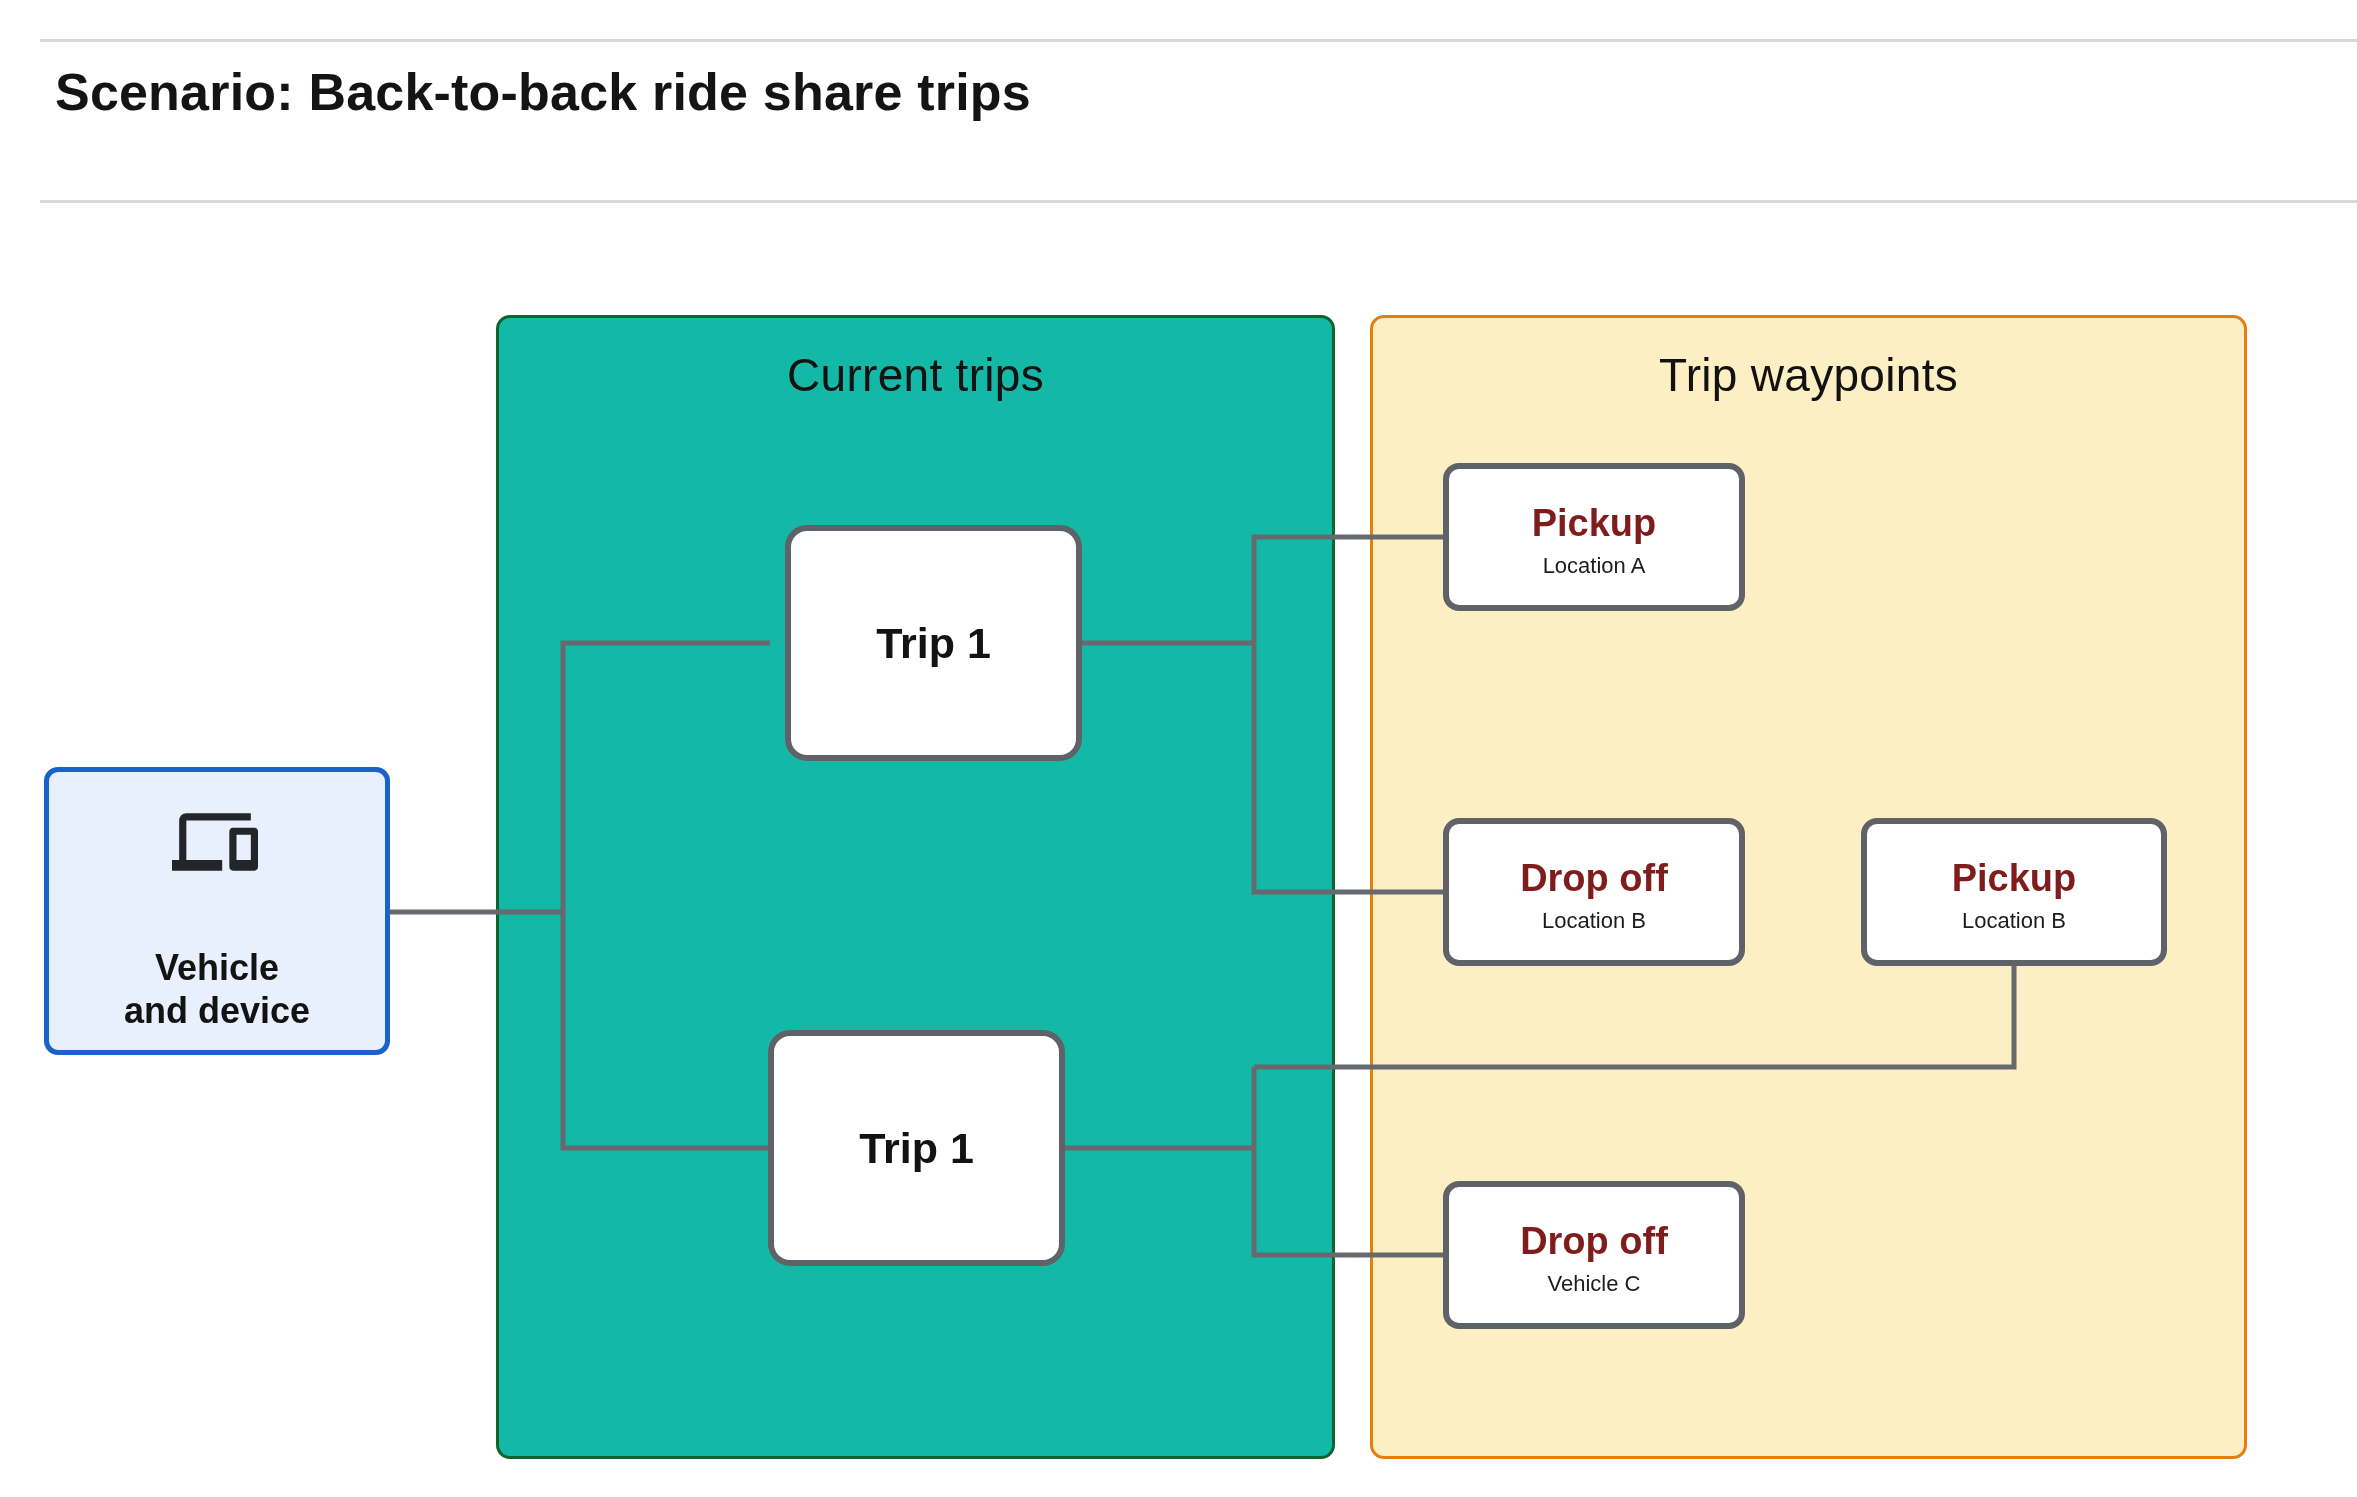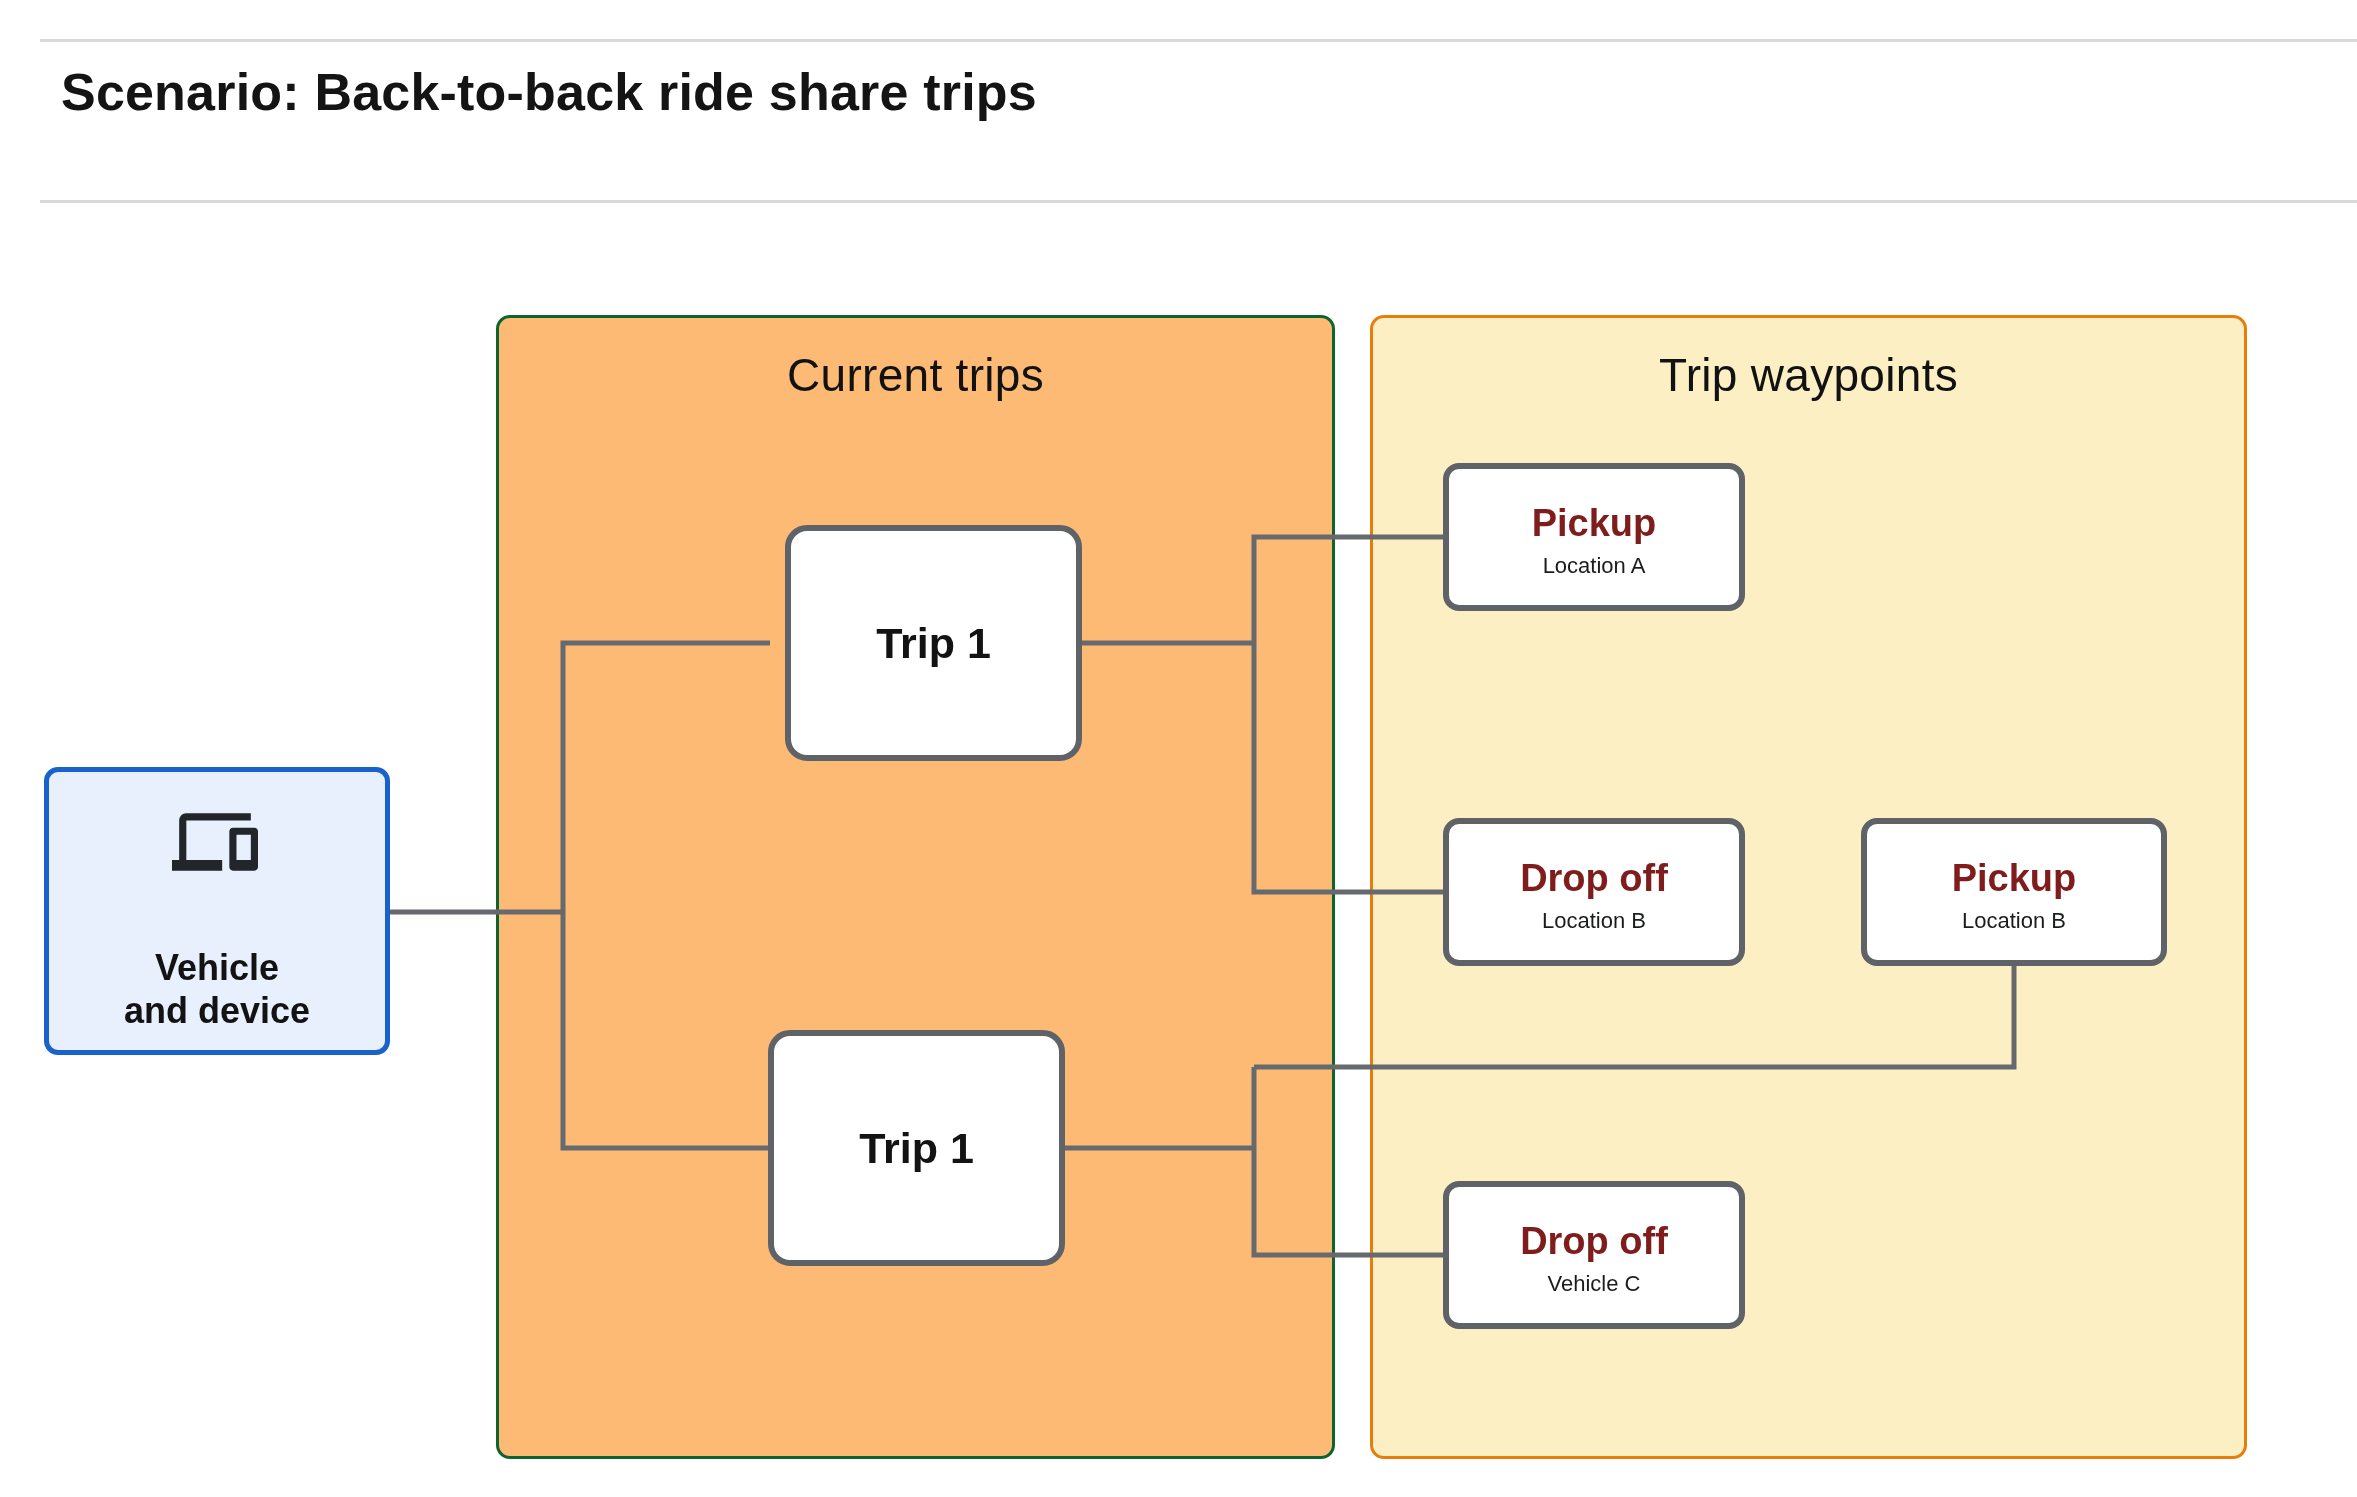--- a/index.html
+++ b/index.html
@@ -4,29 +4,29 @@
 <style>
   html,body{margin:0;padding:0;background:#ffffff;}
   .canvas{
     position:relative;width:2357px;height:1497px;background:#ffffff;
     font-family:"Liberation Sans", sans-serif;color:#1b1c1e;overflow:hidden;
   }
   .divider{position:absolute;height:3px;background:#d9d9d9;left:40px;right:0;}
   .divider.top{top:39px;}
   .divider.bottom{top:200px;}
   .hdr-title{
-    position:absolute;left:61px;top:64px;font-size:52px;font-weight:bold;
+    position:absolute;left:55px;top:64px;font-size:52px;font-weight:bold;
     color:#141414;line-height:1.1;letter-spacing:0.2px;
   }
   .hdr-subtitle{
     position:absolute;left:260px;top:126px;font-size:49px;font-weight:normal;
     color:#141414;line-height:1.1;white-space:pre;
   }
   .panel{position:absolute;box-sizing:border-box;border-radius:14px;top:315px;height:1144px;}
-  .panel.green{left:496px;width:839px;background:#fdba74;border:3px solid #0d652d;}
+  .panel.green{left:496px;width:839px;background:#14b8a6;border:3px solid #0d652d;}
   .panel.orange{left:1370px;width:877px;background:#fcefc3;border:3px solid #e87d0a;}
   .panel-title{
     position:absolute;left:0;right:0;top:30px;text-align:center;
     font-size:46px;color:#121212;font-weight:normal;letter-spacing:0.3px;
   }
   .wires{position:absolute;left:0;top:0;width:2357px;height:1497px;pointer-events:none;}
   .node{
     position:absolute;box-sizing:border-box;background:#ffffff;
     border:6px solid #5f6368;display:flex;flex-direction:column;
     align-items:center;justify-content:center;text-align:center;

